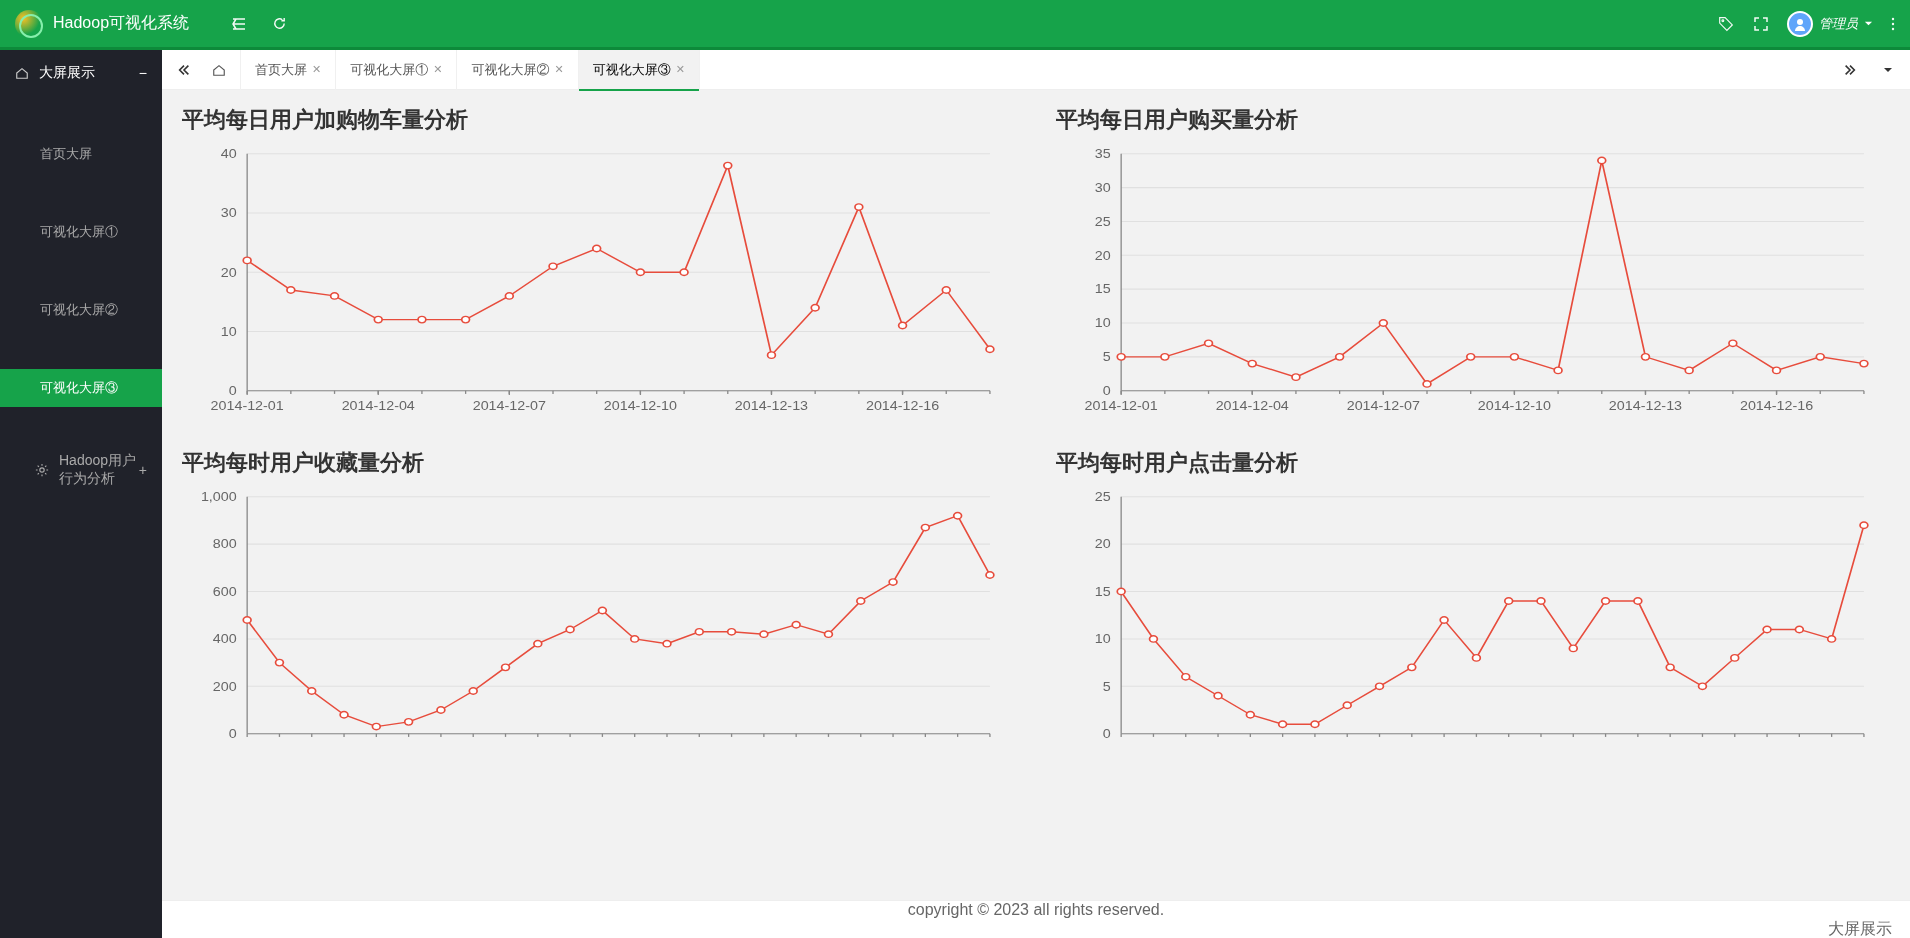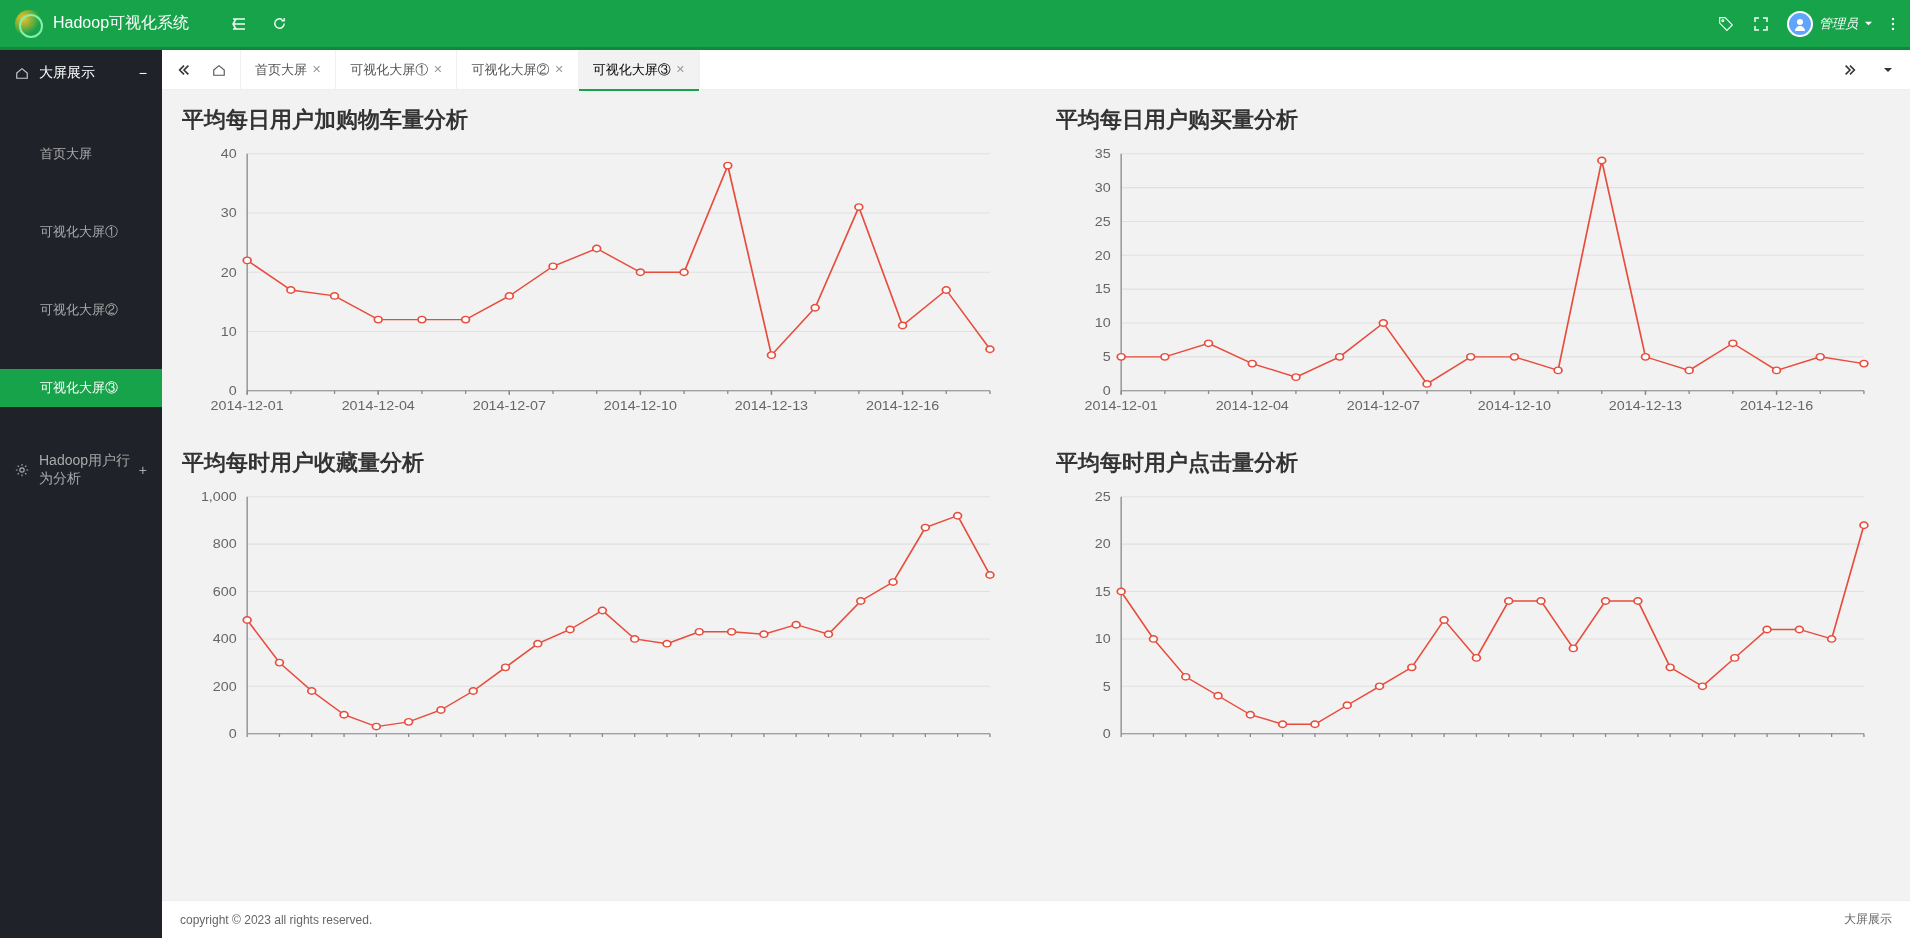--- a/index.html
+++ b/index.html
@@ -16,21 +16,21 @@
 .avatar { width: 26px; height: 26px; background: #60a5fa; border-radius: 50%; border: 2px solid white; display: flex; align-items: center; justify-content: center; }
 .user-area { display: flex; align-items: center; gap: 6px; cursor: pointer; font-size: 13px; font-style: italic; }
 
 .body-wrap { display: flex; height: calc(100vh - 50px); }
 
 .sidebar { width: 162px; background: #20222a; color: #ccc; display: flex; flex-direction: column; gap: 40px; }
 .sidebar-head { height: 45px; display: flex; align-items: center; padding: 0 15px; color: #fff; font-size: 14px; cursor: pointer; }
 .sidebar-head .spacer { flex: 1; }
 .sidebar-item { height: 38px; display: flex; align-items: center; padding: 0 15px 0 40px; color: #aaa; font-size: 13px; cursor: pointer; }
 .sidebar-item.active { background: #16a34a; color: #fff; }
-.sidebar-section { height: 45px; display: flex; align-items: center; padding: 0 15px; color: #aaa; font-size: 14px; cursor: pointer; }
+.sidebar-section { height: 45px; display: flex; align-items: center; padding: 0 15px; color: #aaa; font-size: 14px; cursor: pointer; margin-left: 20px; }
 .sidebar-section .spacer { flex: 1; }
 
 .main { flex: 1; display: flex; flex-direction: column; background: #f2f2f2; overflow: hidden; }
 .tabbar { height: 40px; background: #fff; border-bottom: 1px solid #eee; display: flex; align-items: center; padding: 0 8px; }
 .tab-nav { width: 28px; display: flex; justify-content: center; cursor: pointer; color: #333; }
 .tab { height: 40px; display: flex; align-items: center; padding: 0 14px; font-size: 13px; color: #555; cursor: pointer; border-right: 1px solid #f0f0f0; gap: 5px; position: relative; }
 .tab.active { background: #f2f2f2; color: #000; }
 .tab.active::after { content: ''; position: absolute; bottom: -1px; left: 0; right: 0; height: 2px; background: #16a34a; }
 .tab-close { font-size: 11px; color: #999; cursor: pointer; }
 .tab-right { margin-left: auto; display: flex; align-items: center; gap: 10px; }
@@ -42,21 +42,21 @@
 
 .chart { position: relative; height: 280px; }
 .chart svg { width: 100%; height: 100%; }
 .axis-label { font-size: 11px; fill: #666; }
 .grid-line { stroke: #e0e0e0; stroke-width: 1; }
 .axis-line { stroke: #888; stroke-width: 1; }
 .data-line { stroke: #e74c3c; stroke-width: 1.3; fill: none; }
 .data-point { stroke: #e74c3c; stroke-width: 1.3; fill: #fff; r: 3; }
 .tick { stroke: #888; stroke-width: 1; }
 
-.footer { height: 38px; background: #fff; display: flex; align-items: center; padding: 0 18px; font-size: 12px; color: #666; border-top: 1px solid #eee; }
+.footer { height: 38px; background: #fff; display: flex; align-items: center; padding: 0 18px; font-size: 16px; color: #666; border-top: 1px solid #eee; flex-direction: column; }
 .footer-right { margin-left: auto; }
 
 .ico { display: inline-flex; }
 </style>
 </head>
 <body>
 
 <div class="header">
   <div class="logo-area">
     <div class="logo-circle"></div>

